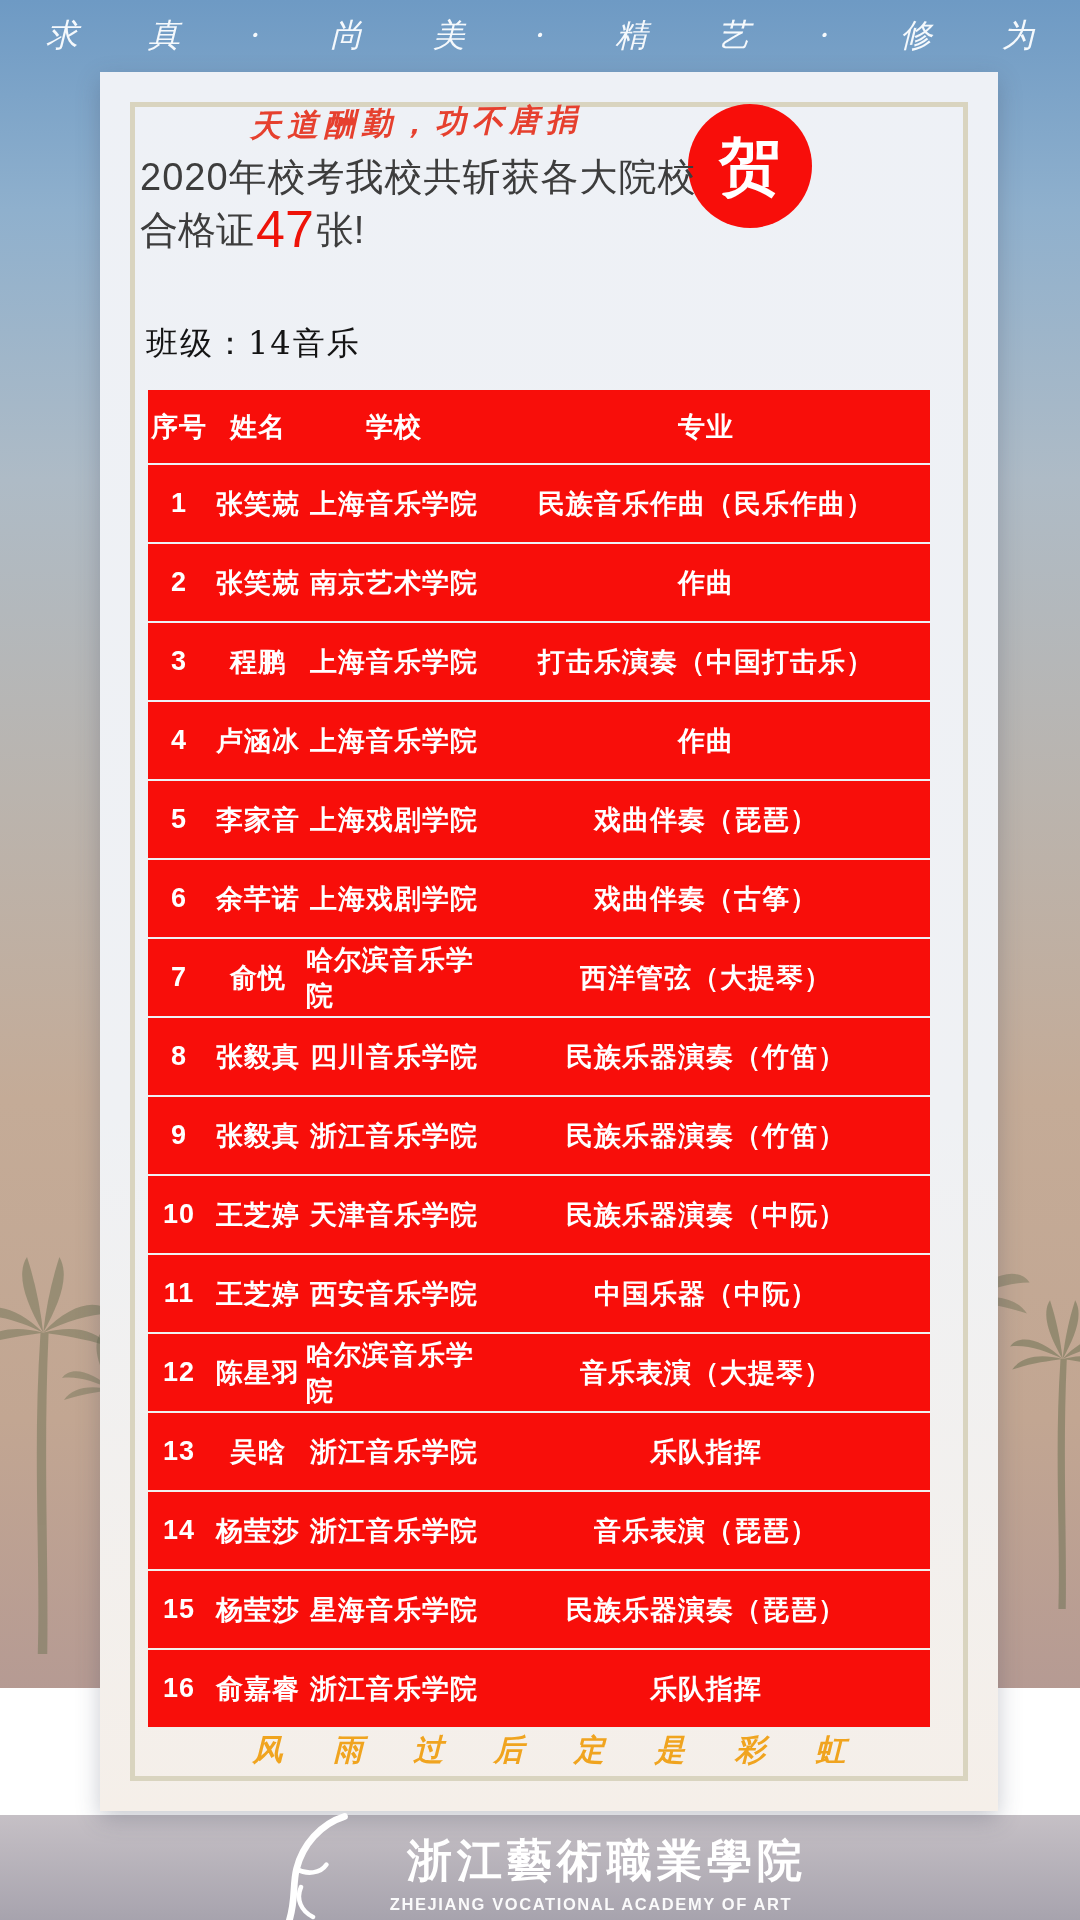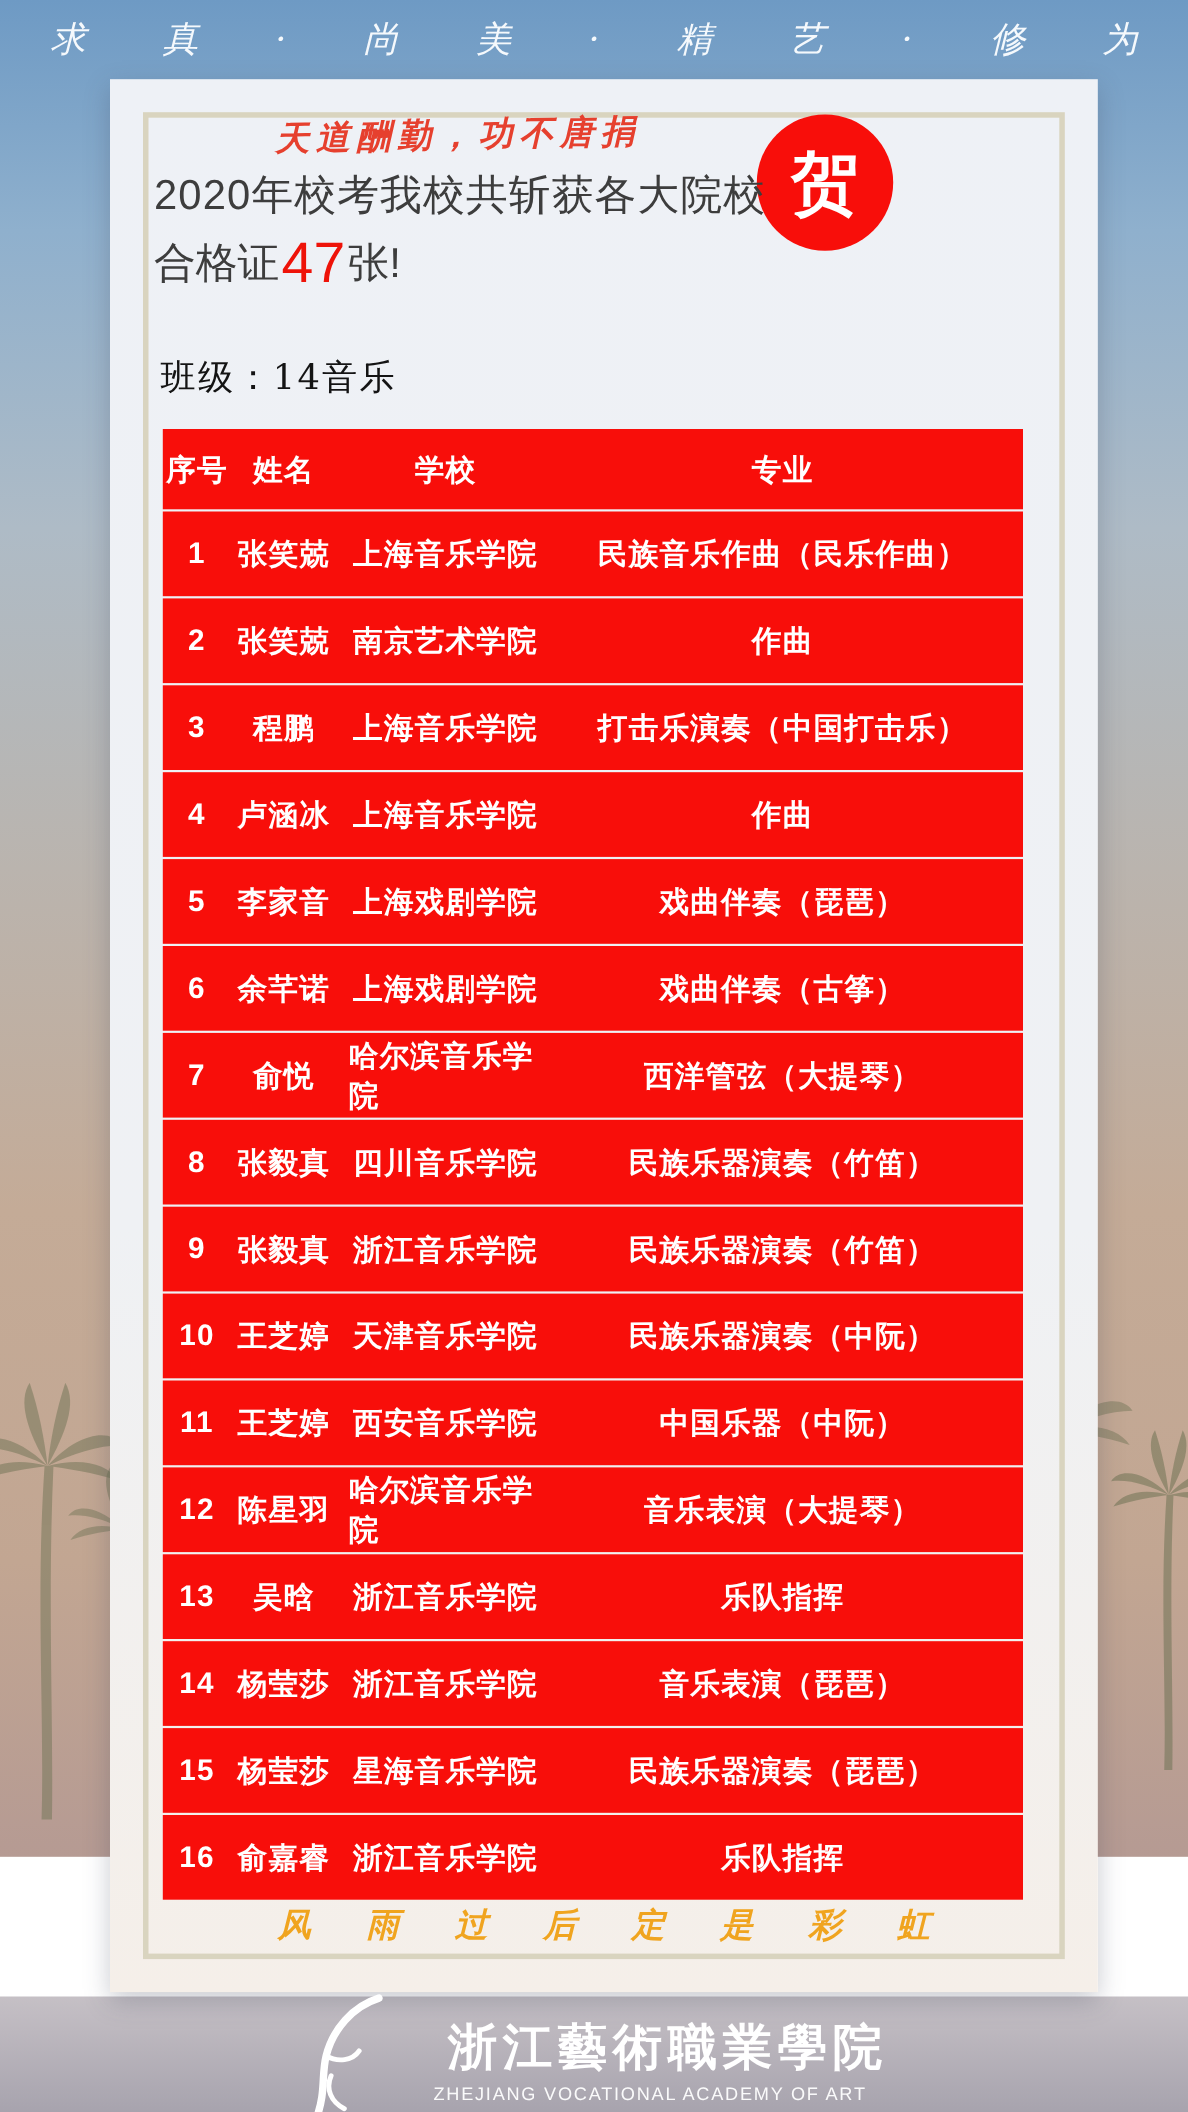--- a/index.html
+++ b/index.html
@@ -22,45 +22,45 @@
   .card{position:absolute;left:100px;top:72px;width:898px;height:1739px;z-index:5;
         background:linear-gradient(180deg,#eef1f6 0%,#eff1f4 60%,#f5efe9 100%);
         box-shadow:0 8px 22px rgba(60,70,90,.28);}
   .card-border{position:absolute;inset:30px;border:5px solid #d9d4bf;pointer-events:none;}
   .handwriting{position:absolute;left:150px;top:30px;
                color:#e6402e;font-family:"DejaVu Serif",serif;font-style:italic;
                font-size:31px;font-weight:bold;letter-spacing:6px;transform:rotate(-1.2deg);}
   .title-block{position:absolute;left:40px;top:80px;width:640px;
                color:#3d3d3d;font-weight:normal;}
   .title-l1{font-size:38px;letter-spacing:1px;}
-  .title-l2{font-size:38px;margin-top:10px;}
+  .title-l2{font-size:38px;}
   .title-l2 .num{color:#ee1309;font-size:52px;line-height:1;vertical-align:-4px;padding:0 2px;}
   .badge{position:absolute;left:588px;top:32px;width:124px;height:124px;border-radius:50%;
          background:#f80e0a;display:flex;align-items:center;justify-content:center;}
   .badge span{color:#fff;font-size:62px;font-family:"DejaVu Serif",serif;font-weight:bold;}
   .class-label{position:absolute;left:46px;top:250px;color:#141414;
                font-family:"DejaVu Serif",serif;font-size:32px;letter-spacing:2px;}
   
   .rtable{position:absolute;left:48px;top:318px;width:782px;}
   .t-head,.t-row{display:flex;background:#f80e0a;}
   .t-head{height:73px;}
   .t-row{height:77px;margin-top:2px;}
   .cell{display:flex;align-items:center;justify-content:center;
         color:#ffffff;font-weight:bold;font-size:27px;letter-spacing:1px;}
-  .c0{width:62px;}.c1{width:96px;}.c2{width:176px;margin-left:11px;}.c3{flex:1;}
+  .c0{width:62px;}.c1{width:96px;}.c2{width:176px;}.c3{flex:1;}
   
   .motto{position:absolute;left:0;top:1658px;width:898px;text-align:center;
          color:#f0a41f;font-family:"DejaVu Serif",serif;font-style:italic;font-weight:bold;
          font-size:30px;letter-spacing:20px;text-indent:20px;}
   
   .logo-row{position:absolute;left:0;top:1812px;width:1080px;z-index:6;
             display:flex;align-items:center;justify-content:center;gap:16px;}
   .logo-text{text-align:center;color:#ffffff;}
   .logo-zh{font-family:"DejaVu Serif",serif;font-size:45px;font-weight:600;letter-spacing:5px;margin-left:32px;}
-  .logo-en{font-size:16.5px;letter-spacing:1.6px;margin-top:4px;font-weight:normal;opacity:.95;}
+  .logo-en{font-size:16.5px;letter-spacing:1.6px;margin-top:4px;font-weight:bold;opacity:.95;}
 </style>
 </head>
 <body>
 
 <div class="page">
 
   <svg class="palms" viewBox="0 0 1080 520" fill="none" xmlns="http://www.w3.org/2000/svg">
     <defs>
       <g id="palm" fill="#6f7355" stroke="none">
         <path d="M48 300 C50 230 44 150 50 62 L56 62 C52 150 56 230 55 300 Z"></path>

